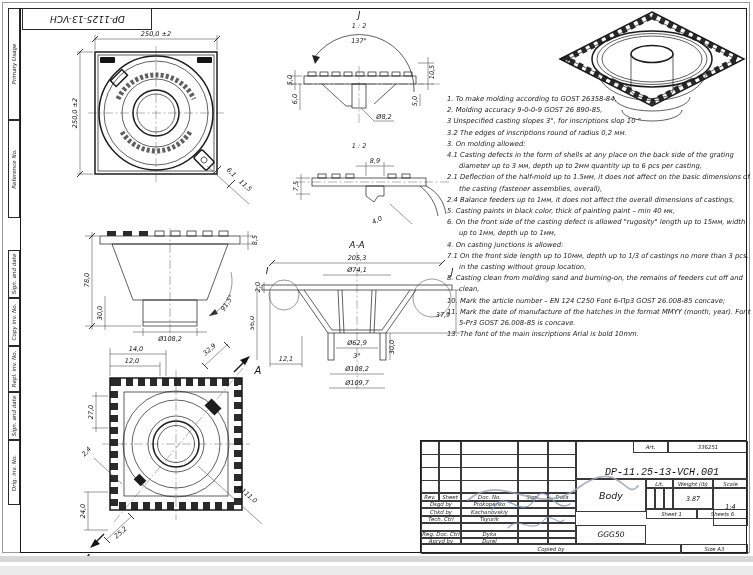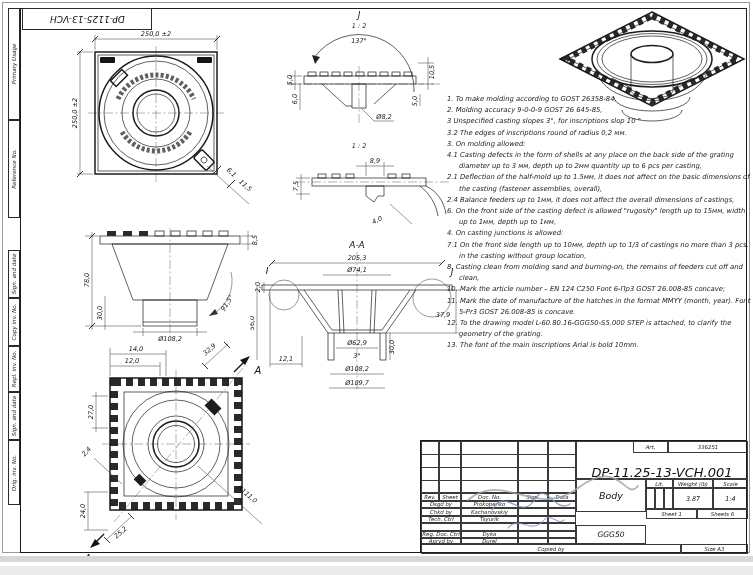--- a/index.html
+++ b/index.html
@@ -344,34 +344,34 @@
     <path class="ln" d="M 70 108 A 30 11 0 0 0 130 108"></path>
     <ellipse class="ln lw" cx="100" cy="52" rx="21" ry="8.5"></ellipse>
     <line class="ln" x1="79" y1="52" x2="79" y2="88"></line>
       <line class="ln" x1="121" y1="52" x2="121" y2="88"></line>
     <path class="ln" d="M 79 88 A 21 8.5 0 0 0 121 88"></path>
     <path class="ln" d="M 60 76 L 79 86 M 140 76 L 121 86"></path>
   </svg>
 
   <div class="abs" style="left:447px;top:94px;width:304px;">
     <div class="note">1.  To make molding according to GOST 26358-84,</div>
-    <div class="note">2. Molding accuracy 9-0-0-9 GOST 26 645-85,</div>
+    <div class="note">2. Molding accuracy 9-0-0-9 GOST 26 890-85,</div>
     <div class="note">3 Unspecified casting slopes 3°, for inscriptions slop 10 °</div>
     <div class="note">3.2  The edges of inscriptions round of radius  0,2 мм.</div>
     <div class="note">3.  On molding allowed:</div>
     <div class="note">4.1 Casting defects in the form of shells at any place on the back side of the grating diameter up to 3 мм, depth up to 2мм quantity up to 6 pcs per  casting,</div>
     <div class="note">2.1 Deflection of the half-mold up to 1.5мм, it does not affect on the basic dimensions of the casting (fastener assemblies, overall),</div>
     <div class="note">2.4 Balance feeders up to 1мм, it does not affect the overall dimensions of castings,</div>
+    <div class="note">5. Casting paints in black color, thick of painting paint – min 40 мк,</div>
     <div class="note">6. On the front side of the casting defect is allowed "rugosity" length up to 15мм, width up to 1мм,  depth up to 1мм,</div>
     <div class="note">4.  On casting junctions is allowed:</div>
     <div class="note">7.1  On the front side length up to  10мм,  depth up to 1/3  of  castings no more than 3 pcs. in the casting without group location,</div>
     <div class="note">8.  Casting clean from molding sand and burning-on, the remains of feeders cut off and clean,</div>
     <div class="note">10. Mark the article number – EN 124 C250 Font 6-Пр3 GOST 26.008-85 concave;</div>
     <div class="note">11. Mark the date of manufacture of the hatches in the format MMYY (month, year). Font 5-Pr3 GOST 26.008-85 is concave.</div>
-    <div class="note">12. To the drawing model L-60.80.16-GGG50-S5.000 STEP is attached, to clarify the geometry of the grating.</div>
     <div class="note">13. The font of the main inscriptions Arial is bold 10mm.</div>
   </div>
 
   <div class="abs" style="left:420px;top:440px;width:327px;height:113px;border:1.6px solid #1a1a1a;">
 
     <div class="cell" style="left:0;top:0;width:18px;height:52px;"></div>
     <div class="cell" style="left:18px;top:0;width:22px;height:52px;"></div>
     <div class="cell" style="left:40px;top:0;width:57px;height:52px;"></div>
     <div class="cell" style="left:97px;top:0;width:30px;height:52px;"></div>
     <div class="cell" style="left:127px;top:0;width:28px;height:52px;"></div>
@@ -438,21 +438,21 @@
     <div class="cell tb-s" style="left:0;top:97px;width:40px;height:6px;">
         <span>Aprvd by</span>
       </div>
     <div class="cell tb-s" style="left:40px;top:97px;width:57px;height:6px;">
         <span>Durel</span>
       </div>
     <div class="cell" style="left:97px;top:97px;width:30px;height:6px;"></div>
     <div class="cell" style="left:127px;top:97px;width:28px;height:6px;"></div>
 
     <div class="cell" style="left:155px;top:0;width:172px;height:38px;">
-      <span class="it" style="font-size:13px;margin-top:24px;">DP-11.25-13-VCH.001</span>
+      <span class="it" style="font-size:10px;margin-top:24px;font-family:Liberation Mono, monospace;">DP-11.25-13-VCH.001</span>
     </div>
     <div class="cell tb-s" style="left:212px;top:0;width:35px;height:12px;">
         <span>Art.</span>
       </div>
     <div class="cell tb-s" style="left:247px;top:0;width:80px;height:12px;">
         <span>336251</span>
       </div>
 
     <div class="cell" style="left:155px;top:38px;width:70px;height:33px;">
       <span class="it" style="font-size:9.5px;">Body</span>
@@ -469,21 +469,21 @@
       </div>
     <div class="cell tb-s" style="left:292px;top:38px;width:35px;height:9px;">
         <span>Scale</span>
       </div>
     <div class="cell" style="left:225px;top:47px;width:9px;height:21px;"></div>
     <div class="cell" style="left:234px;top:47px;width:9px;height:21px;"></div>
     <div class="cell" style="left:243px;top:47px;width:9px;height:21px;"></div>
     <div class="cell tb-m" style="left:252px;top:47px;width:40px;height:21px;">
         <span>3.87</span>
       </div>
-    <div class="cell tb-m" style="left:292px;top:47px;width:35px;height:21px;">
+    <div class="cell tb-m" style="left:292px;top:47px;width:35px;height:38px;">
         <span>1:4</span>
       </div>
 
     <div class="cell tb-s" style="left:225px;top:68px;width:51px;height:10px;">
         <span>Sheet 1</span>
       </div>
     <div class="cell tb-s" style="left:276px;top:68px;width:51px;height:10px;">
         <span>Sheets  6</span>
       </div>
 

